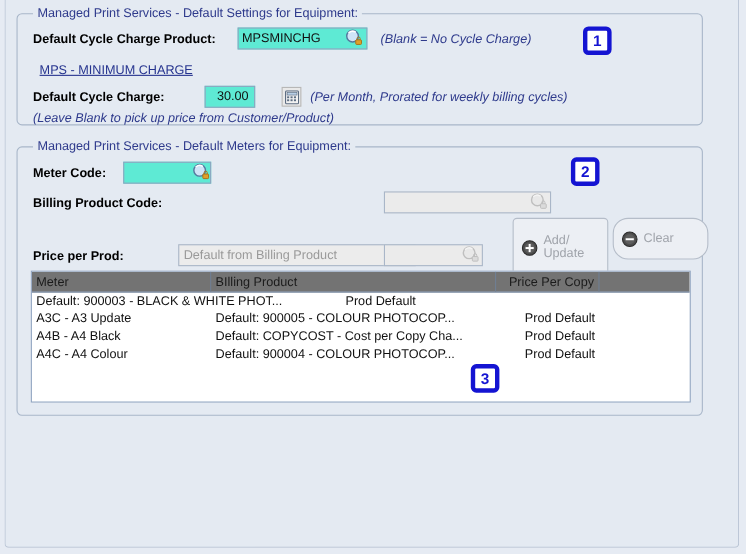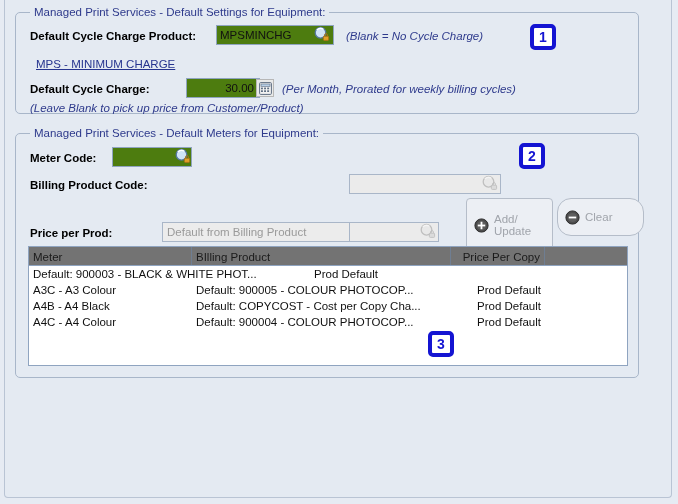--- a/index.html
+++ b/index.html
@@ -90,21 +90,21 @@
     white-space: nowrap;
     cursor: pointer;
     line-height: 14px;
   }
 
   
   .textbox {
     position: absolute;
     box-sizing: border-box;
     border: 1px solid #8fa4c0;
-    background: #4d7c0f;
+    background: #5eead4;
     font-family: "Liberation Sans", sans-serif;
     font-size: 11.5px;
     color: #111;
     padding: 0 3px;
     line-height: 18px;
     height: 20px;
     outline: none;
   }
   .textbox.num { text-align: right; padding-right: 5px; }
   .textbox.disabled {
@@ -271,21 +271,21 @@
         <path d="M11.6 10.2 v-1.2 a1.4 1.4 0 0 1 2.8 0 v1.2" fill="none" stroke="#a8721a" stroke-width="0.9"></path>
       </svg>
     </span>
 
     <div class="hint" style="left:330px; top:16px;">(Blank = No Cycle Charge)</div>
 
     <div class="linktext" style="left:20px; top:44px;">MPS - MINIMUM CHARGE</div>
 
     <div class="field-label" style="left:14px; top:69px;">Default Cycle Charge:</div>
 
-    <input class="textbox num" style="left: 170px; top: 65px; width: 74px;" value="30.00">
+    <input class="textbox num" style="left: 170px; top: 65px; width: 46px;" value="30.00">
 
     <span class="calcbtn" style="left:240px; top:66px;">
       <svg width="13" height="13" viewBox="0 0 13 13">
         <rect x="0.6" y="0.6" width="11.8" height="11.8" rx="1" fill="#f2f2f2" stroke="#5d6d82" stroke-width="1"></rect>
         <rect x="2" y="2" width="9" height="2.4" fill="#b8cfe6" stroke="#5d6d82" stroke-width="0.6"></rect>
         <rect x="2" y="5.6" width="1.9" height="1.7" fill="#5d6d82"></rect>
         <rect x="5.1" y="5.6" width="1.9" height="1.7" fill="#5d6d82"></rect>
         <rect x="8.2" y="5.6" width="1.9" height="1.7" fill="#5d6d82"></rect>
         <rect x="2" y="8.3" width="1.9" height="1.7" fill="#5d6d82"></rect>
         <rect x="5.1" y="8.3" width="1.9" height="1.7" fill="#5d6d82"></rect>
@@ -384,21 +384,21 @@
       </div>
       <div class="grid-body">
 
         <div class="grid-row">
           <div class="cell col-product">Default: 900003 - BLACK &amp; WHITE PHOT...</div>
           <div class="cell col-price r">Prod Default</div>
           <div class="cell col-rest"></div>
         </div>
 
         <div class="grid-row">
-          <div class="cell col-meter">A3C - A3 Colour</div>
+          <div class="cell col-meter">A3C - A3 Update</div>
           <div class="cell col-product">Default: 900005 - COLOUR PHOTOCOP...</div>
           <div class="cell col-price r">Prod Default</div>
           <div class="cell col-rest"></div>
         </div>
 
         <div class="grid-row">
           <div class="cell col-meter">A4B - A4 Black</div>
           <div class="cell col-product">Default: COPYCOST - Cost per Copy Cha...</div>
           <div class="cell col-price r">Prod Default</div>
           <div class="cell col-rest"></div>

